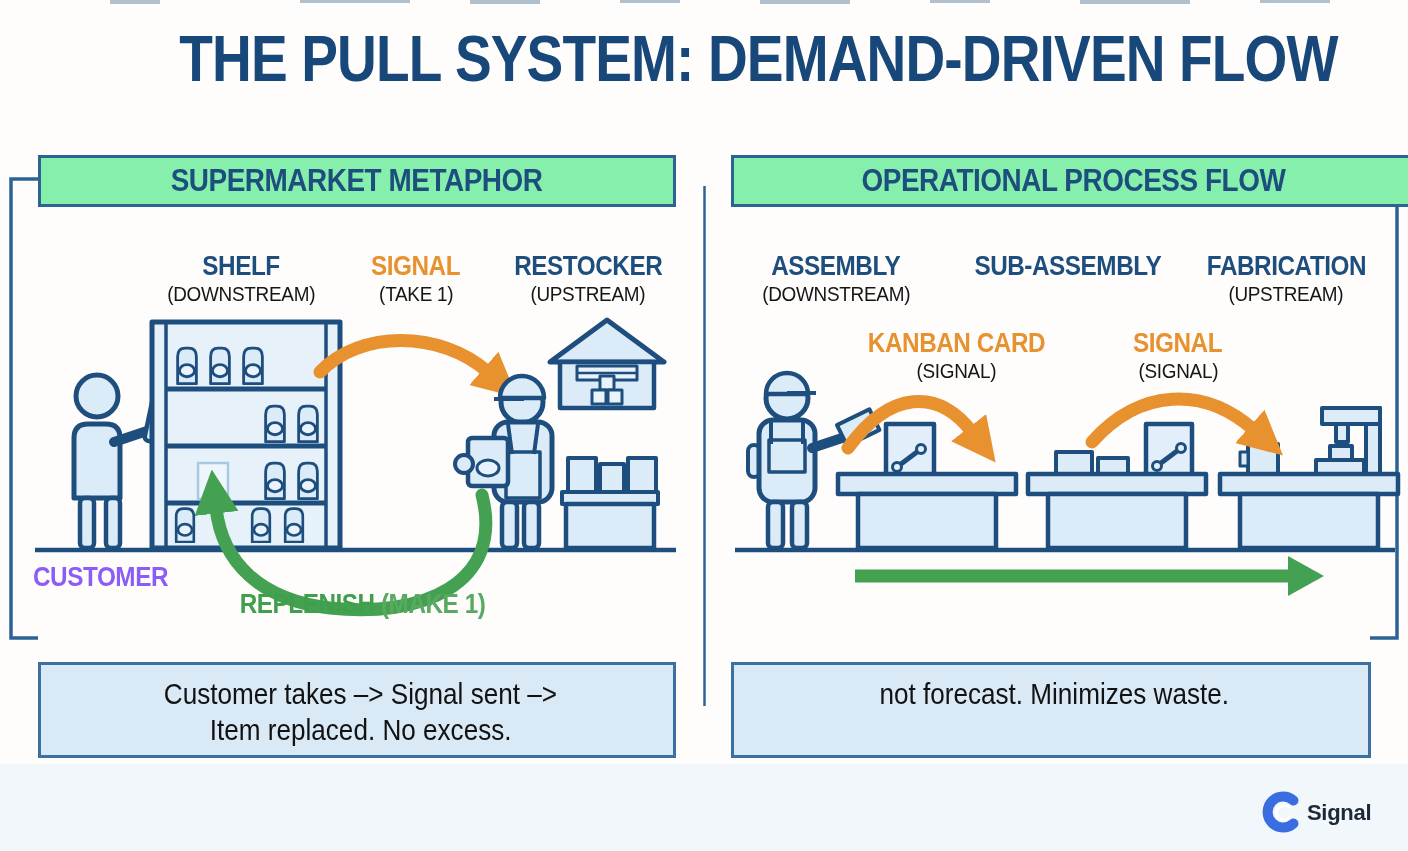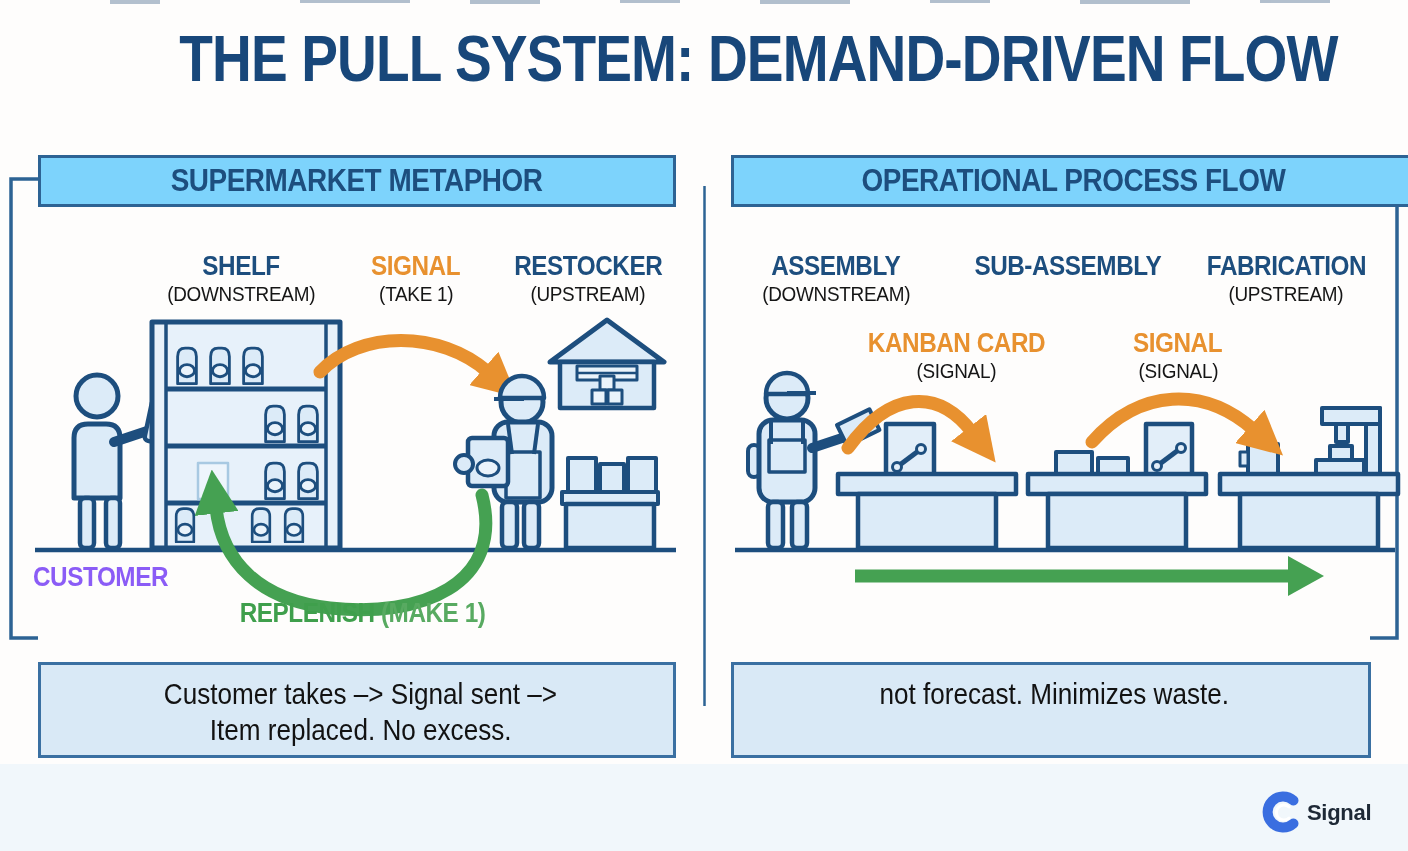--- a/index.html
+++ b/index.html
@@ -5,28 +5,28 @@
   html,body{margin:0;padding:0;}
   body{width:1408px;height:851px;overflow:hidden;background:#fefdfc;}
   .stage{position:relative;width:1408px;height:851px;background:#fefdfc;font-family:"Liberation Sans",sans-serif;}
   #artwork{position:absolute;left:0;top:0;}
   .lbl{position:absolute;white-space:nowrap;font-family:"Liberation Sans",sans-serif;}
   .center{text-align:center;}
   .cond{display:inline-block;transform:scaleX(0.9);}
   .condL{display:inline-block;transform:scaleX(0.9);transform-origin:0 50%;}
   .title-wrap{left:0;top:22px;width:1408px;text-align:right;padding-left:24px;}
   .title-txt{font-size:64px;font-weight:bold;color:#18477a;letter-spacing:-1px;transform:scaleX(0.86);}
-  .hbox{position:absolute;top:155px;height:52px;background:#7dd3fc;border:3.5px solid #2d6394;box-sizing:border-box;text-align:center;line-height:45px;}
+  .hbox{position:absolute;top:155px;height:52px;background:#86efac;border:3.5px solid #2d6394;box-sizing:border-box;text-align:center;line-height:45px;}
   .hbox span{font-size:31px;font-weight:bold;color:#1d4e7e;letter-spacing:-0.5px;}
   .col .main{font-size:27px;font-weight:bold;color:#1d4e7e;letter-spacing:-0.5px;}
   .col .sub{font-size:21px;font-weight:500;color:#151515;letter-spacing:-0.3px;}
   .col .orange{color:#e8912f;}
   .green-strong{color:#3f9f4c;font-weight:bold;}
   .green-lite{color:#58aa61;font-weight:bold;}
-  .rep{font-size:27px;letter-spacing:-0.5px;margin-top:9px;}
+  .rep{font-size:27px;letter-spacing:-0.5px;}
   .cust{font-size:27px;font-weight:bold;color:#8b5cf6;letter-spacing:-0.5px;}
   .prod{font-size:27px;font-weight:bold;color:#46a254;letter-spacing:-0.5px;}
   .caption{position:absolute;top:662px;height:96px;background:#d9e9f6;border:3px solid #3a70a2;box-sizing:border-box;text-align:center;padding-top:11px;}
   .caption .cl{font-size:29px;color:#121212;line-height:36px;padding-left:7px;}
   .brand-txt{font-size:22px;font-weight:bold;color:#1e2936;letter-spacing:-0.3px;}
 </style>
 </head>
 <body>
 
 <div class="stage">

